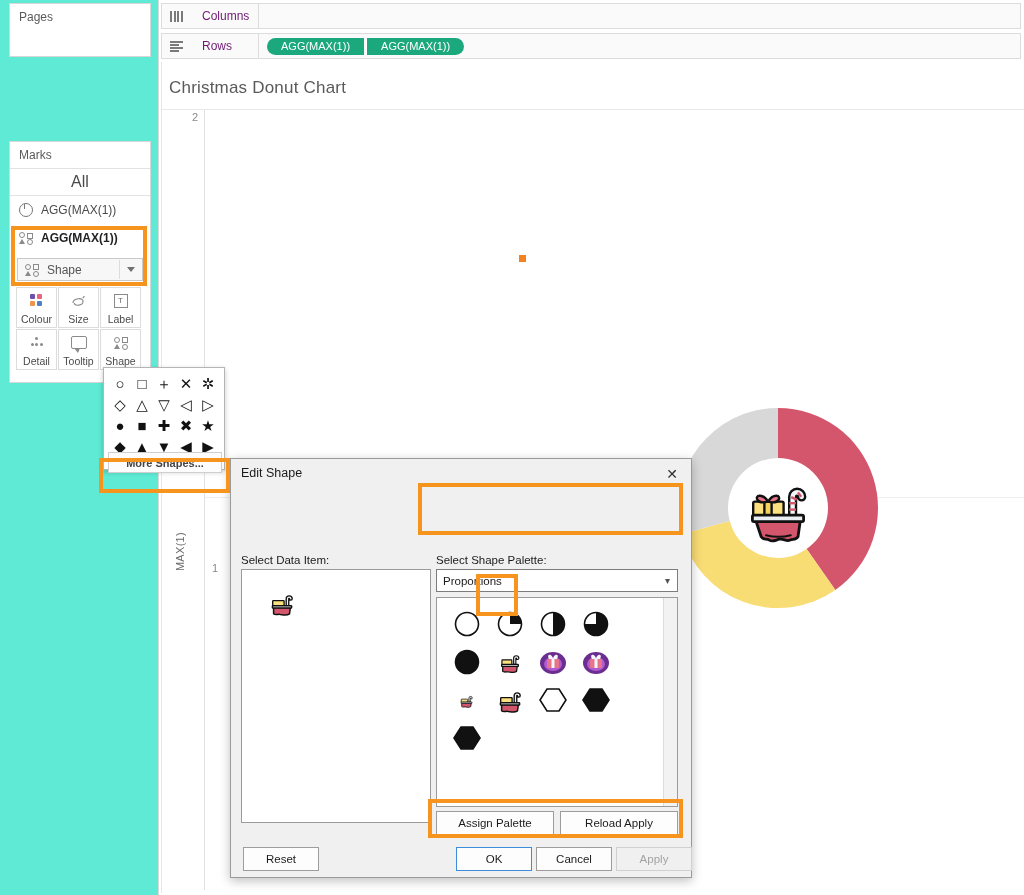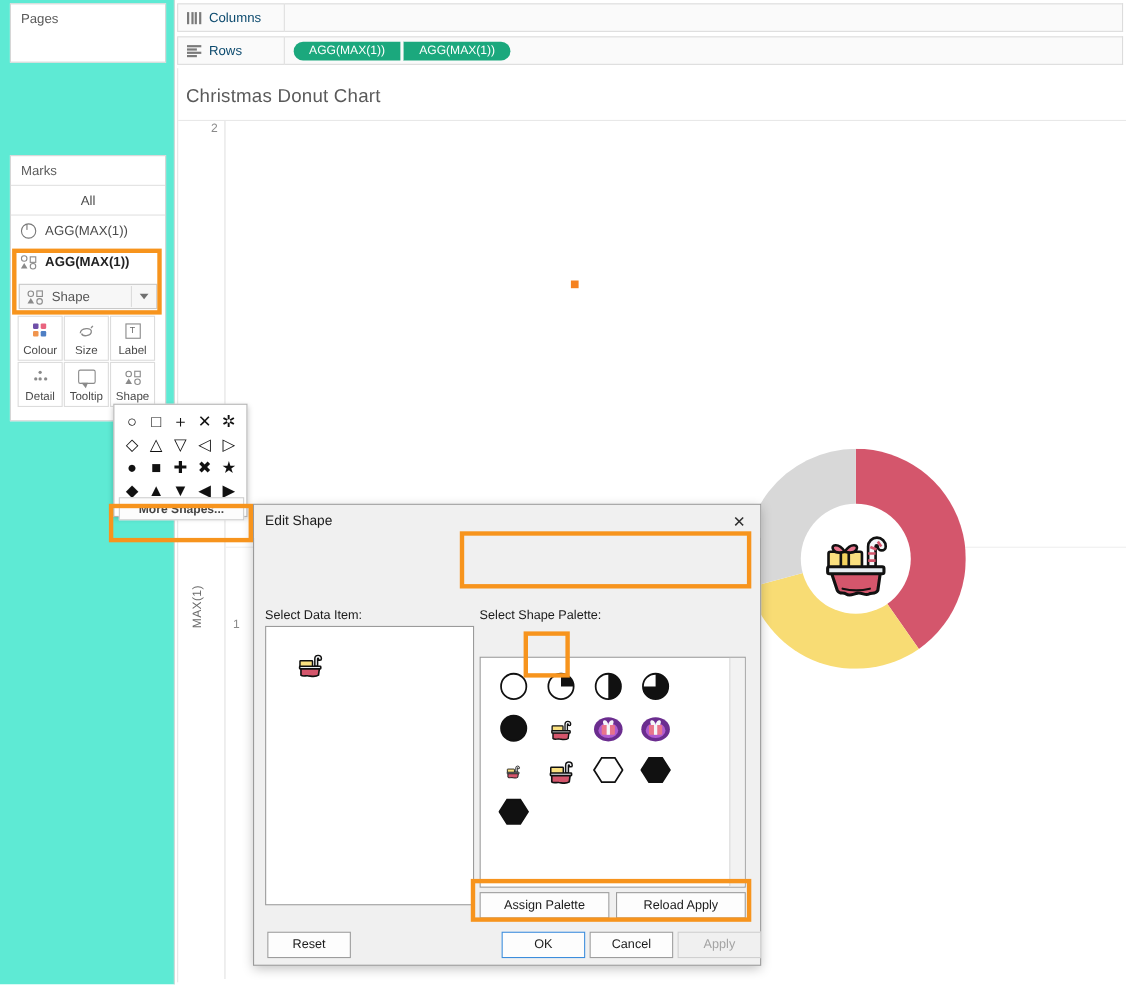--- a/index.html
+++ b/index.html
@@ -14,21 +14,21 @@
 
   
   #left-panel{left:0;top:0;width:158px;height:895px;background:#5eead4;border-right:1px solid #d9d9d9;}
   .card{position:absolute;background:#ffffff;border:1px solid #d6d6d6;}
   .card-title{font-size:12px;color:#5a5a5a;padding:6px 9px 0 9px;}
 
   #pages-card{left:9px;top:3px;width:140px;height:52px;}
   #filters-card{left:9px;top:66px;width:140px;height:66px;}
   #marks-card{left:9px;top:141px;width:140px;height:240px;}
 
-  .marks-all{height:26px;line-height:26px;text-align:center;font-size:12px;color:#4a4a4a;border-bottom:1px solid #e2e2e2;border-top:1px solid #e2e2e2;margin-top:6px;}
+  .marks-all{height:26px;line-height:26px;text-align:center;font-size:16px;color:#4a4a4a;border-bottom:1px solid #e2e2e2;border-top:1px solid #e2e2e2;margin-top:6px;}
   .mark-row{height:28px;display:flex;align-items:center;padding-left:9px;gap:8px;font-size:12px;color:#4a4a4a;}
   .mark-row.selected{font-weight:bold;color:#222;}
 
   .ic{display:inline-block;}
   .ic-pie{width:12px;height:12px;border:1.4px solid #767676;border-radius:50%;position:relative;}
   .ic-pie:after{content:"";position:absolute;left:4.3px;top:0.4px;width:1.2px;height:5px;background:#767676;}
   .ic-shape{width:14px;height:12px;position:relative;}
   .ic-shape i{position:absolute;display:block;}
   .ic-shape .s1{left:0;top:0;width:4px;height:4px;border:1.2px solid #8a8a8a;border-radius:50%;}
   .ic-shape .s2{left:8px;top:0.5px;width:4px;height:4px;border:1.2px solid #8a8a8a;}
@@ -62,21 +62,21 @@
   .detail-gl b:nth-child(4){left:10px;top:6px;width:3px;height:3px;}
 
   .tip-gl{width:14px;height:11px;border:1.3px solid #8a8a8a;border-radius:2px;position:relative;}
   .tip-gl:after{content:"";position:absolute;left:2px;bottom:-5px;width:0;height:0;border-left:4px solid transparent;border-right:2px solid transparent;border-top:5px solid #8a8a8a;}
 
   
   #columns-shelf{left:161px;top:3px;width:860px;height:26px;}
   #rows-shelf{left:161px;top:33px;width:860px;height:26px;}
   .shelf{position:absolute;display:flex;align-items:center;}
   .shelf-label-box{width:98px;height:26px;border:1px solid #dcdcdc;background:#fafafa;display:flex;align-items:center;gap:7px;padding-left:8px;box-sizing:border-box;}
-  .shelf-label-box span.txt{font-size:12px;color:#0c4a6e;}
+  .shelf-label-box span.txt{font-size:12px;color:#701a75;margin-left:12px;}
   .shelf-drop{flex:1;height:26px;border:1px solid #dcdcdc;border-left:none;background:#fafafa;display:flex;align-items:center;padding-left:8px;gap:2px;box-sizing:border-box;}
   .pill{height:17px;background:#1ba87d;color:#fff;font-size:11px;display:flex;align-items:center;padding:0 14px;}
   .pill.first{border-radius:9px 0 0 9px;}
   .pill.last{border-radius:0 9px 9px 0;border-left:1px solid #fff;}
 
   .ic-cols{width:13px;height:11px;display:flex;gap:1.6px;}
   .ic-cols i{width:2px;background:#7a7a7a;display:block;}
   .ic-rows{width:13px;height:11px;display:flex;flex-direction:column;justify-content:space-between;}
   .ic-rows i{height:2px;background:#7a7a7a;display:block;width:100%;}
   .ic-rows i:nth-child(odd){width:100%;}
@@ -343,20 +343,24 @@
   <div id="data-item-list">
     <svg width="30" height="30" viewBox="0 0 200 200" style="position:absolute;left:25px;top:18px">
       <rect x="38" y="84" width="76" height="38" rx="4" fill="#fae07f" stroke="#111" stroke-width="9"></rect>
       <path d="M128 118 L128 72 a20 20 0 0 1 40 0 a9 9 0 0 1 -18 0 a2.5 2.5 0 0 0 -5 0 L145 118 Z" fill="#f4f6f8" stroke="#111" stroke-width="9"></path>
       <path d="M44 130 L156 130 L150 172 c-20 14 -42 6 -62 4 c-16 -2 -34 6 -44 -4 Z" fill="#d4566c" stroke="#111" stroke-width="10"></path>
       <rect x="36" y="118" width="128" height="16" rx="4" fill="#e8eef3" stroke="#111" stroke-width="10"></rect>
     </svg>
   </div>
 
   <div class="dlg-lbl" id="lbl-shape-palette">Select Shape Palette:</div>
+  <div id="palette-select">
+    <span class="val">Proportions</span>
+    <span class="chev">▾</span>
+  </div>
 
   <div id="shape-list">
     <div class="pal-grid" id="pal-grid">
         <div class="pal-cell">
           <svg width="26" height="26" viewBox="0 0 26 26">
             <circle cx="13" cy="13" r="11.5" fill="#fff" stroke="#111" stroke-width="1.6"></circle>
           </svg>
         </div>
         <div class="pal-cell">
           <svg width="26" height="26" viewBox="0 0 26 26">

